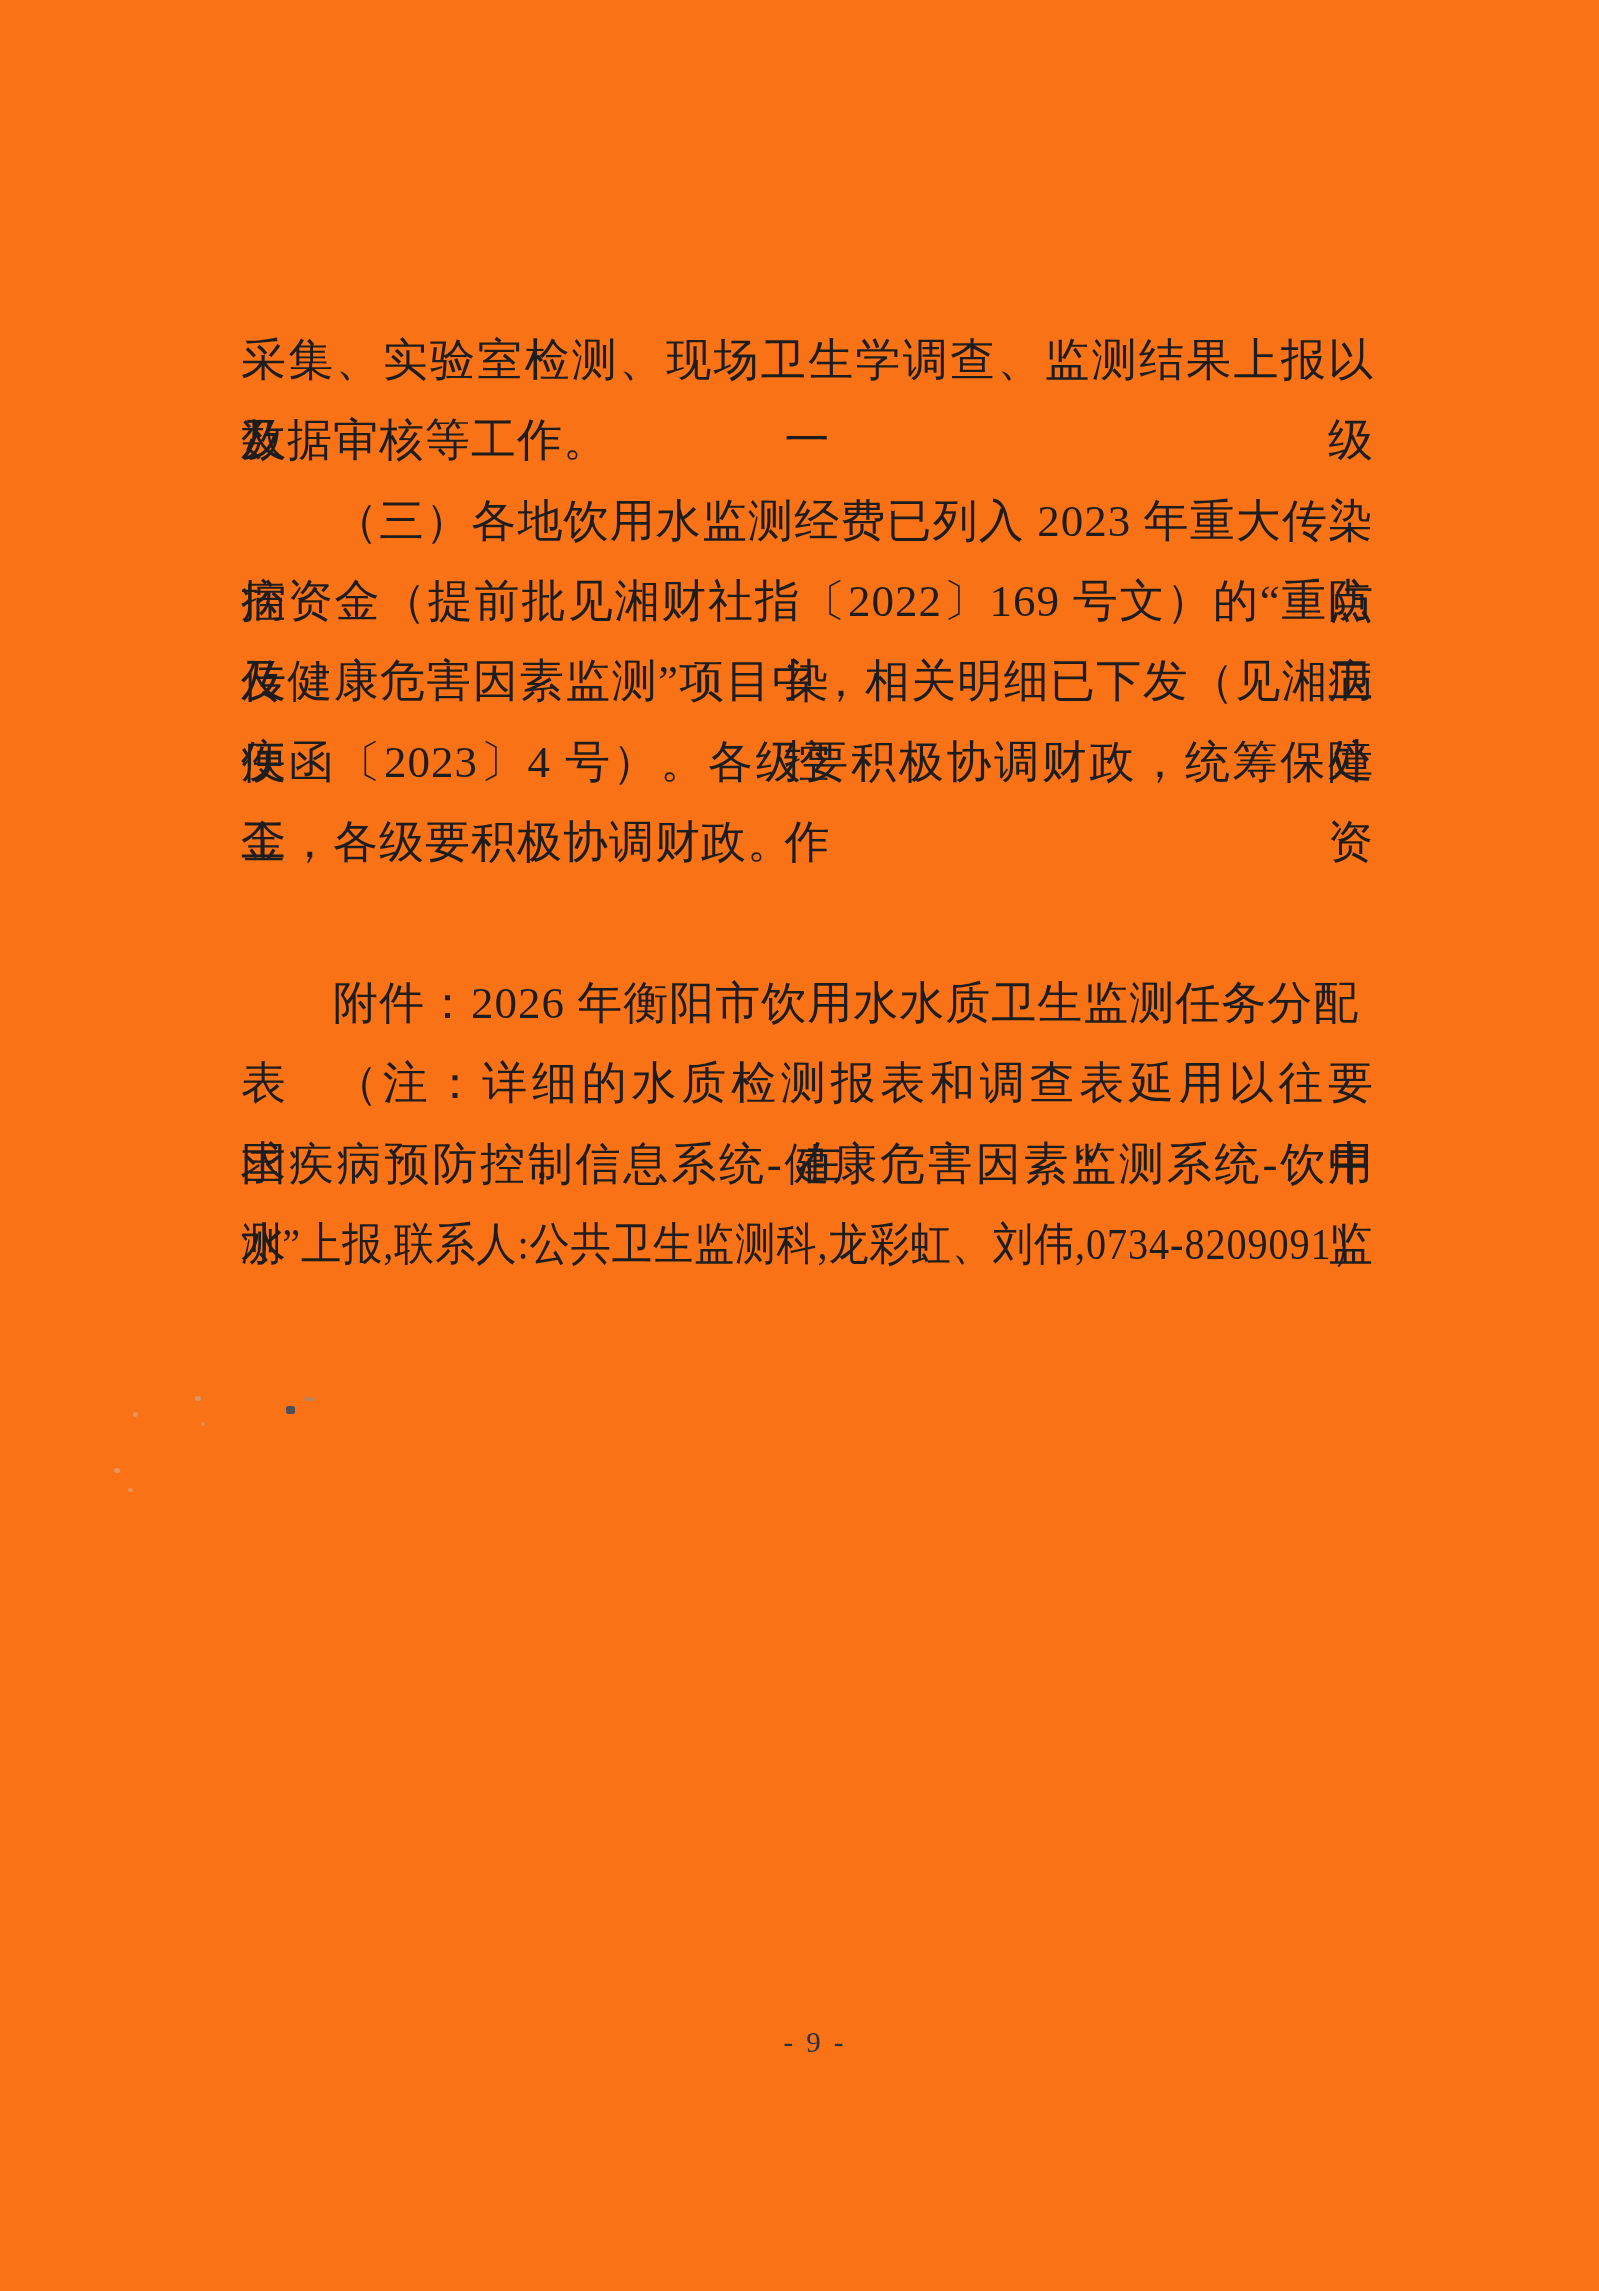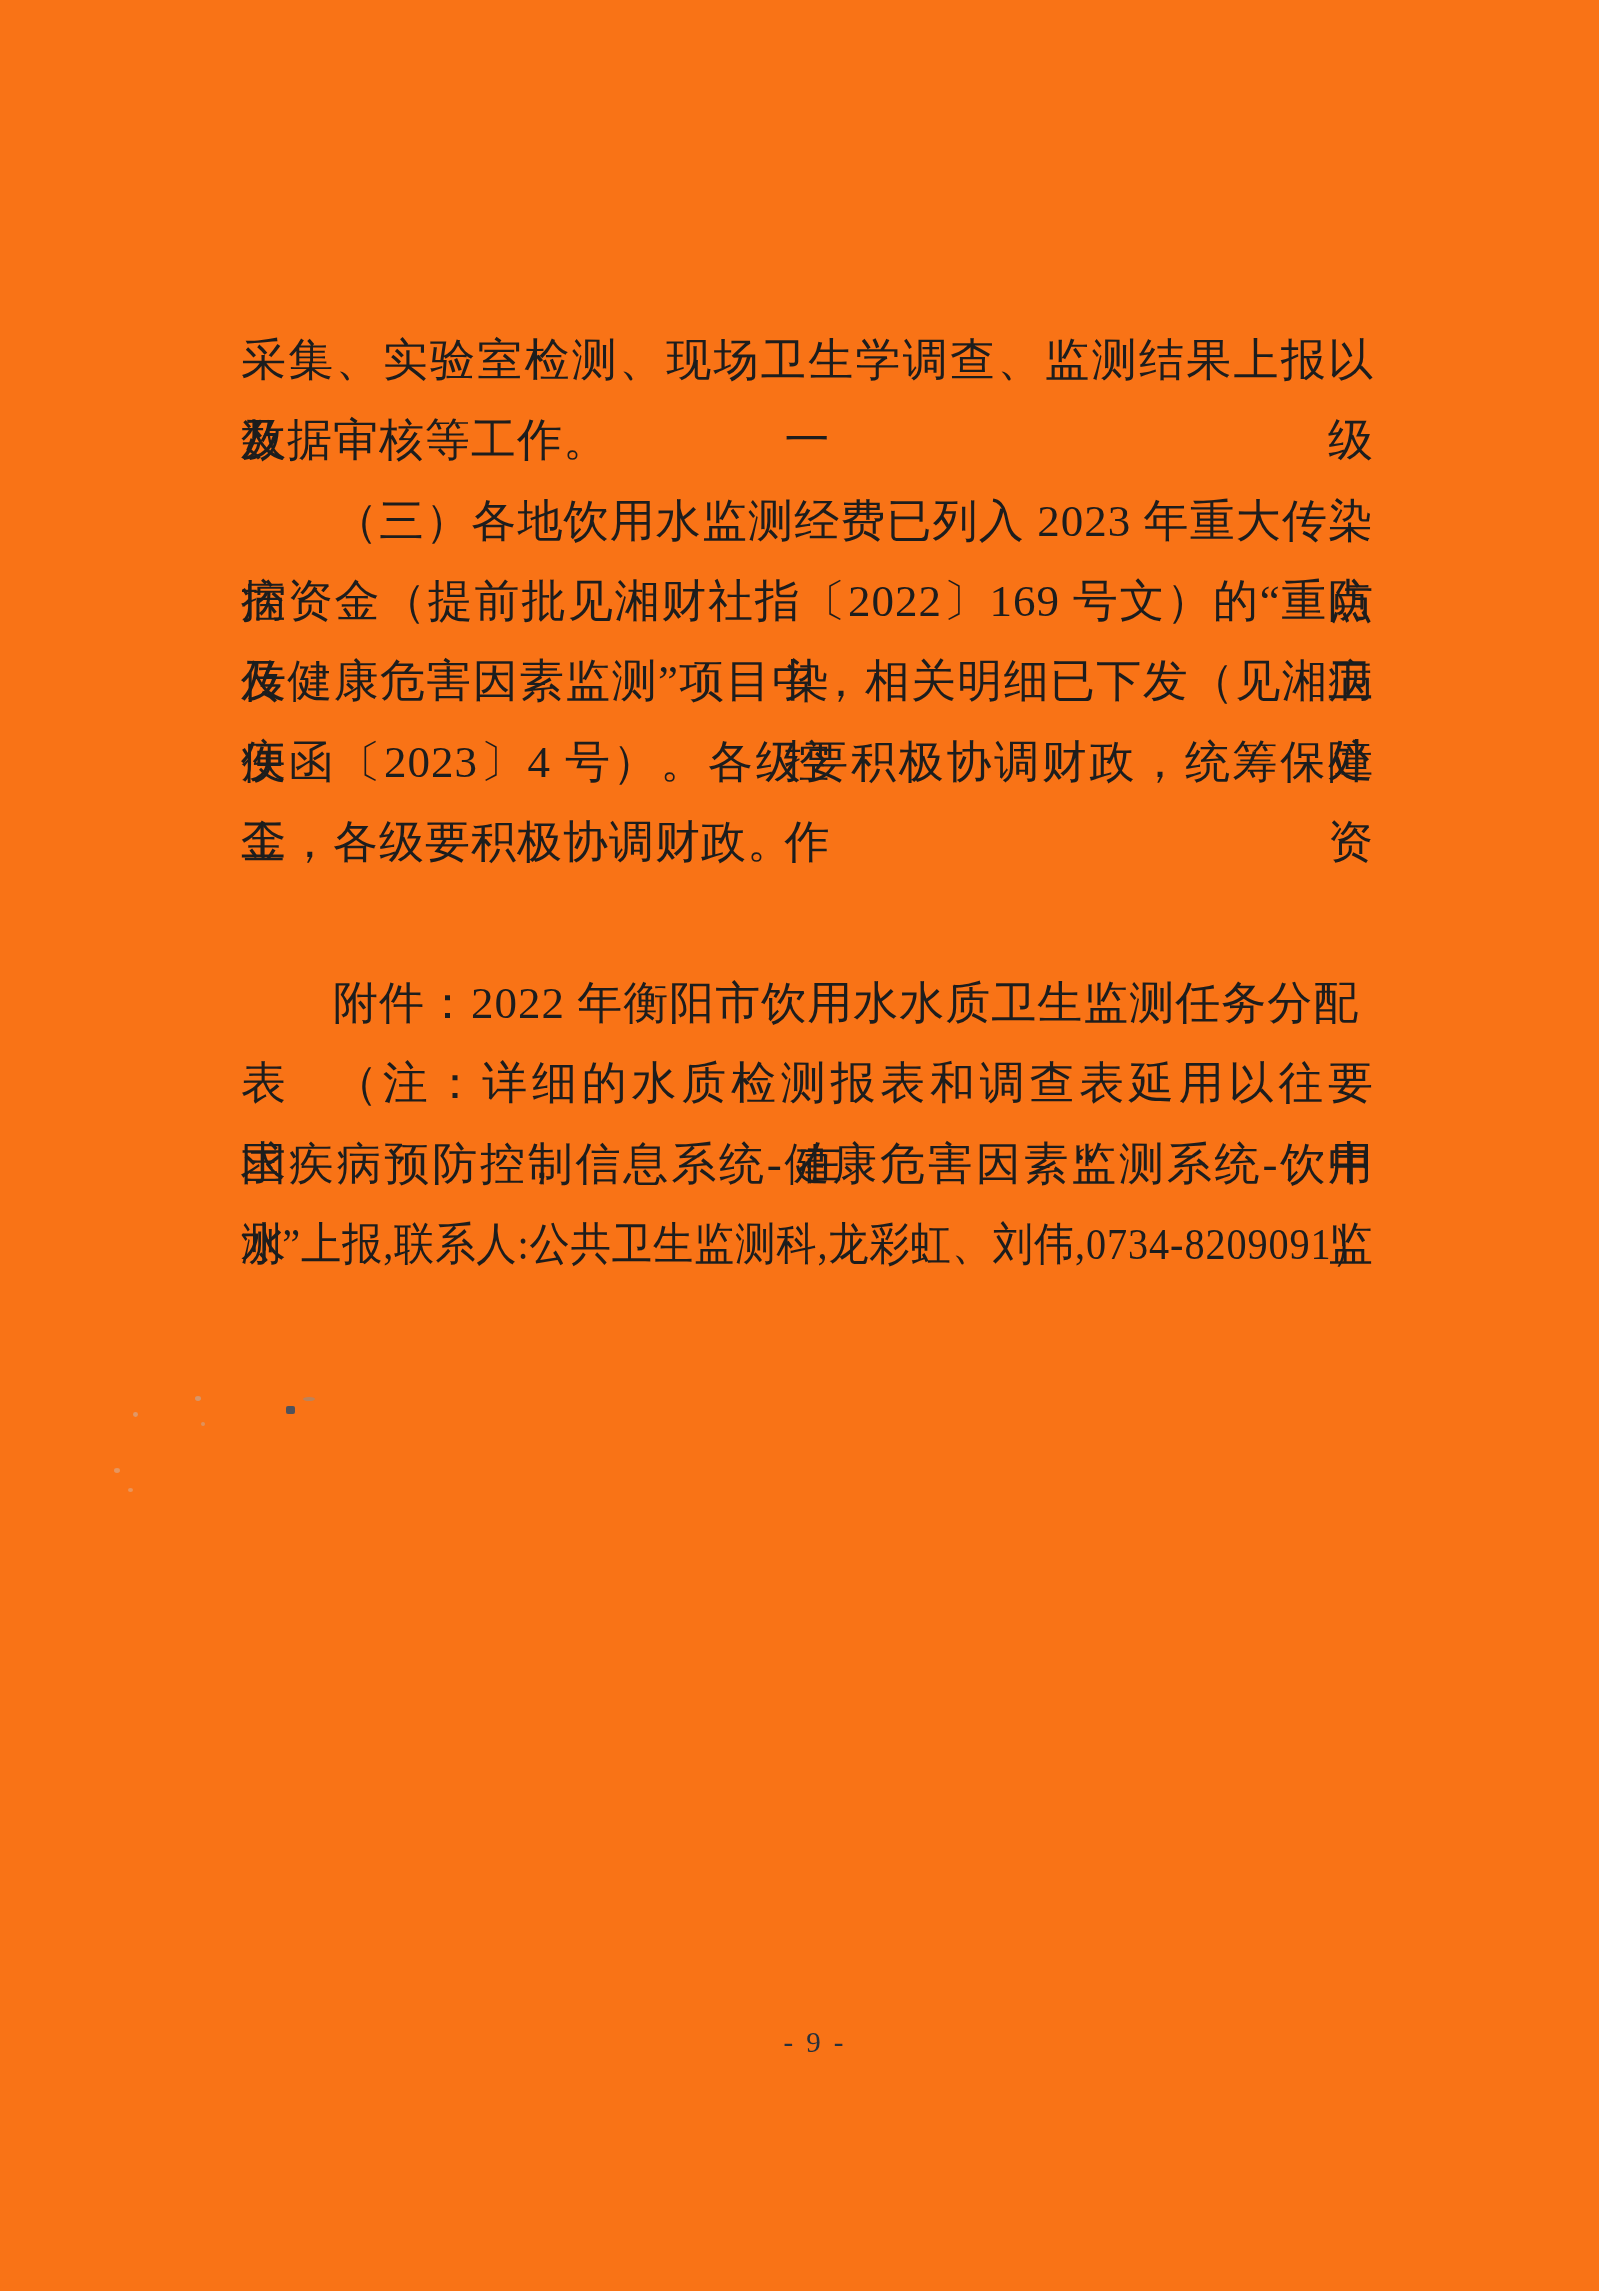--- a/index.html
+++ b/index.html
@@ -81,21 +81,21 @@
 <div class="page">
 
   <div class="text-block" id="text-block">
       <div class="line just" style="top: 0px;">采集、实验室检测、现场卫生学调查、监测结果上报以及一级</div>
       <div class="line start" style="top: 80px;">数据审核等工作。</div>
       <div class="line just ind" style="top: 161px;">（三）各地饮用水监测经费已列入 2023 年重大传染病防</div>
       <div class="line just" style="top: 241px;">控资金（提前批见湘财社指〔2022〕169 号文）的“重点传染病</div>
       <div class="line just" style="top: 321px;">及健康危害因素监测”项目中，相关明细已下发（见湘卫疾控处</div>
       <div class="line just" style="top: 402px;">便函〔2023〕4 号）。各级要积极协调财政，统筹保障工作资</div>
       <div class="line start" style="top: 482px;">金，各级要积极协调财政。</div>
-      <div class="line start ind" style="top: 643px;">附件：2022 年衡阳市饮用水水质卫生监测任务分配表</div>
+      <div class="line start ind" style="top: 643px;">附件：2026 年衡阳市饮用水水质卫生监测任务分配表</div>
       <div class="line just" style="top: 804px;">国疾病预防控制信息系统-健康危害因素监测系统-饮用水监</div>
       <div class="line just ind" style="top: 723px;">（注：详细的水质检测报表和调查表延用以往要求，在“中</div>
       <div class="line start fit" style="top: 884px; transform: scaleX(0.894045);">测”上报,联系人:公共卫生监测科,龙彩虹、刘伟,0734-8209091）</div>
     </div>
 
   <div class="page-number">- 9 -</div>
 
   <div class="speck s1"></div>
   <div class="speck s2"></div>
   <div class="speck s3"></div>

